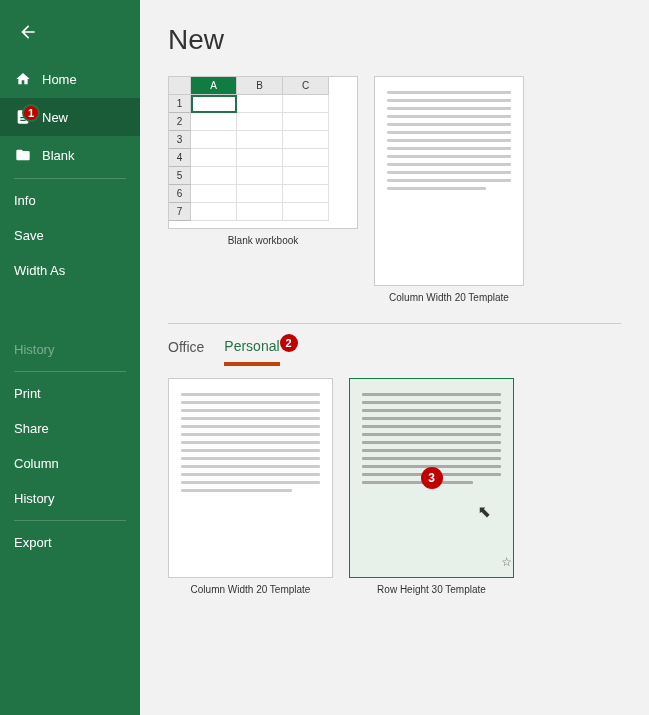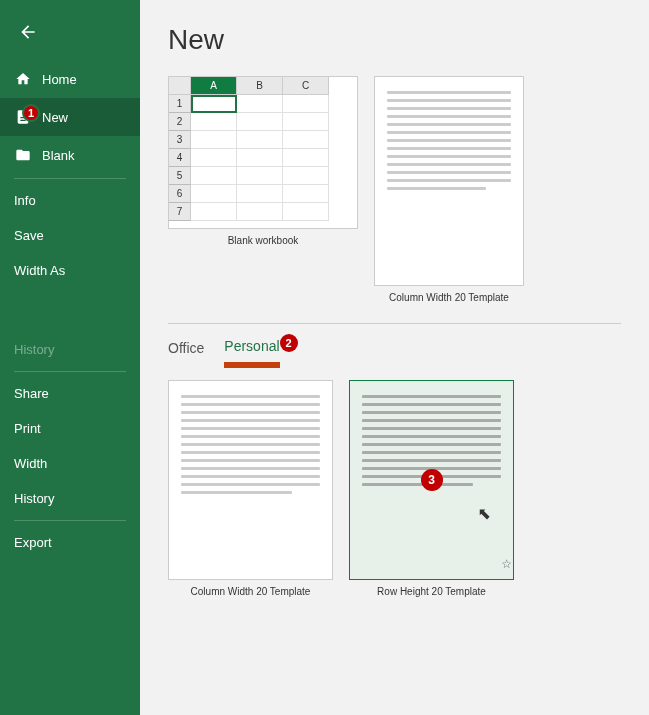--- a/index.html
+++ b/index.html
@@ -245,21 +245,21 @@
       font-size: 14px;
       color: #555;
       padding: 6px 0 8px 0;
       cursor: pointer;
       border-bottom: 2px solid transparent;
       position: relative;
     }
 
     .tab.active {
       color: #217346;
-      border-bottom: 6px solid #c2410c;
+      border-bottom: 4px solid #c2410c;
       font-weight: 500;
     }
 
     .tab-badge {
       position: absolute;
       top: 2px;
       right: -18px;
       background: #c00000;
       color: white;
       border-radius: 50%;
@@ -378,29 +378,29 @@
     <span class="item-label">Width As</span>
   </div>
 
   <div class="sidebar-item disabled">
     <span class="item-label">History</span>
   </div>
 
   <hr class="divider">
 
   <div class="sidebar-item">
+    <span class="item-label">Print</span>
+  </div>
+
+  <div class="sidebar-item">
     <span class="item-label">Share</span>
   </div>
 
   <div class="sidebar-item">
-    <span class="item-label">Print</span>
-  </div>
-
-  <div class="sidebar-item">
-    <span class="item-label">Width</span>
+    <span class="item-label">Column</span>
   </div>
 
   <div class="sidebar-item">
     <span class="item-label">History</span>
   </div>
 
   <hr class="divider">
 
   <div class="sidebar-item">
     <span class="item-label">Export</span>
@@ -535,19 +535,19 @@
         <div class="doc-line full" style="background:#aaa;"></div>
         <div class="doc-line full" style="background:#aaa;"></div>
         <div class="doc-line full" style="background:#aaa;"></div>
         <div class="doc-line full" style="background:#aaa;"></div>
         <div class="doc-line full" style="background:#aaa;"></div>
         <div class="doc-line medium" style="background:#aaa;"></div>
         <div class="num-badge">3</div>
 
         <div class="cursor-overlay">⬉</div>
       </div>
-      <span class="template-label">Row Height 20 Template</span>
+      <span class="template-label">Row Height 30 Template</span>
       <span class="star-icon">☆</span>
     </div>
 
   </div>
 
 </div>
 
 </body></html>

